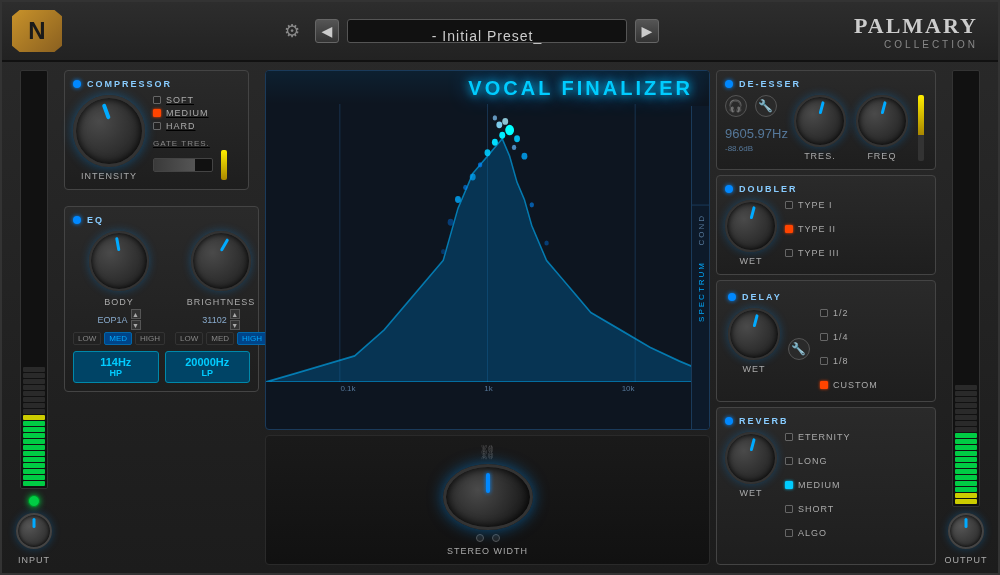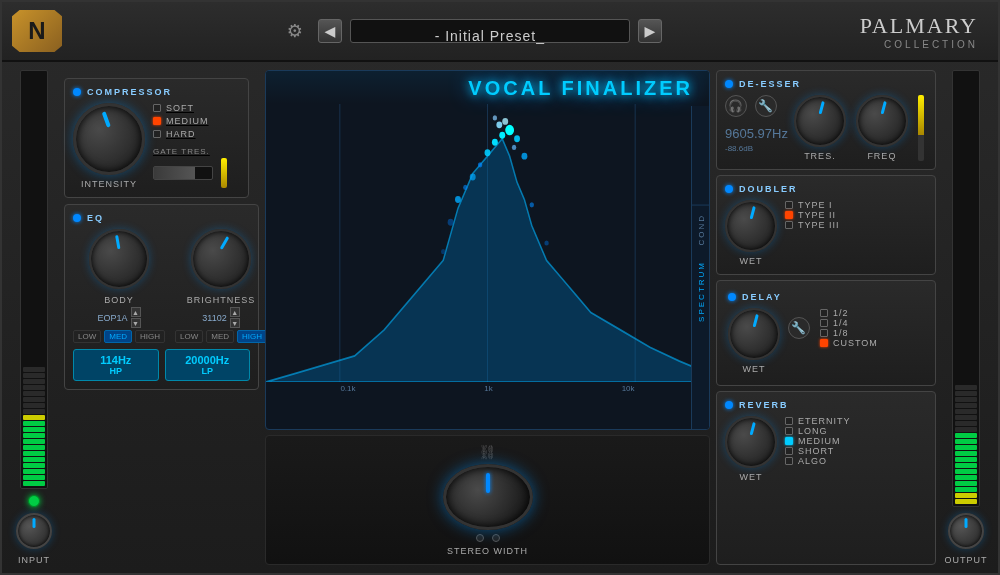--- a/index.html
+++ b/index.html
@@ -69,21 +69,21 @@
       text-align: center;
       font-size: 14px;
       line-height: 32px;
       letter-spacing: 1px;
     }
     .palmary-logo {
       text-align: right;
       padding-right: 10px;
     }
     .palmary-logo .brand {
-      font-size: 22px; font-weight: normal; color: #ccc;
+      font-size: 22px; font-weight: bold; color: #ccc;
       letter-spacing: 2px;
       font-family: Georgia, serif;
     }
     .palmary-logo .sub {
       font-size: 10px; color: #888; letter-spacing: 3px;
     }
 
     
     .main-content {
       flex: 1;
@@ -352,21 +352,21 @@
       background: linear-gradient(180deg, #2a2a2a 0%, #1e1e1e 100%);
       border: 1px solid #444;
       border-radius: 4px;
       padding: 8px;
     }
     .module-content {
       display: flex;
       gap: 8px;
       align-items: flex-start;
     }
-    .module-radio { display: flex; flex-direction: column; gap: 0; }
+    .module-radio { display: flex; flex-direction: column; gap: 14px; }
 
     
     .delay-panel {
       background: linear-gradient(180deg, #2a2a2a 0%, #1e1e1e 100%);
       border: 1px solid #444;
       border-radius: 4px;
       padding: 11px;
     }
 
     
@@ -563,21 +563,21 @@
       </div>
       <div class="vu-indicator"></div>
       <div class="knob-small"></div>
       <div class="label-small">INPUT</div>
     </div>
 
     <div class="center-panels">
 
       <div class="top-row">
 
-        <div style="display:flex; flex-direction:column; gap:6px; width:195px;margin-top:8px;">
+        <div style="display:flex; flex-direction:column; gap:16px; width:195px;">
 
           <div class="panel compressor-panel">
             <div class="panel-title">
               <div class="panel-led"></div>
               <span>COMPRESSOR</span>
             </div>
             <div class="compressor-content">
               <div>
                 <div class="knob-large"></div>
                 <div class="knob-label">INTENSITY</div>

